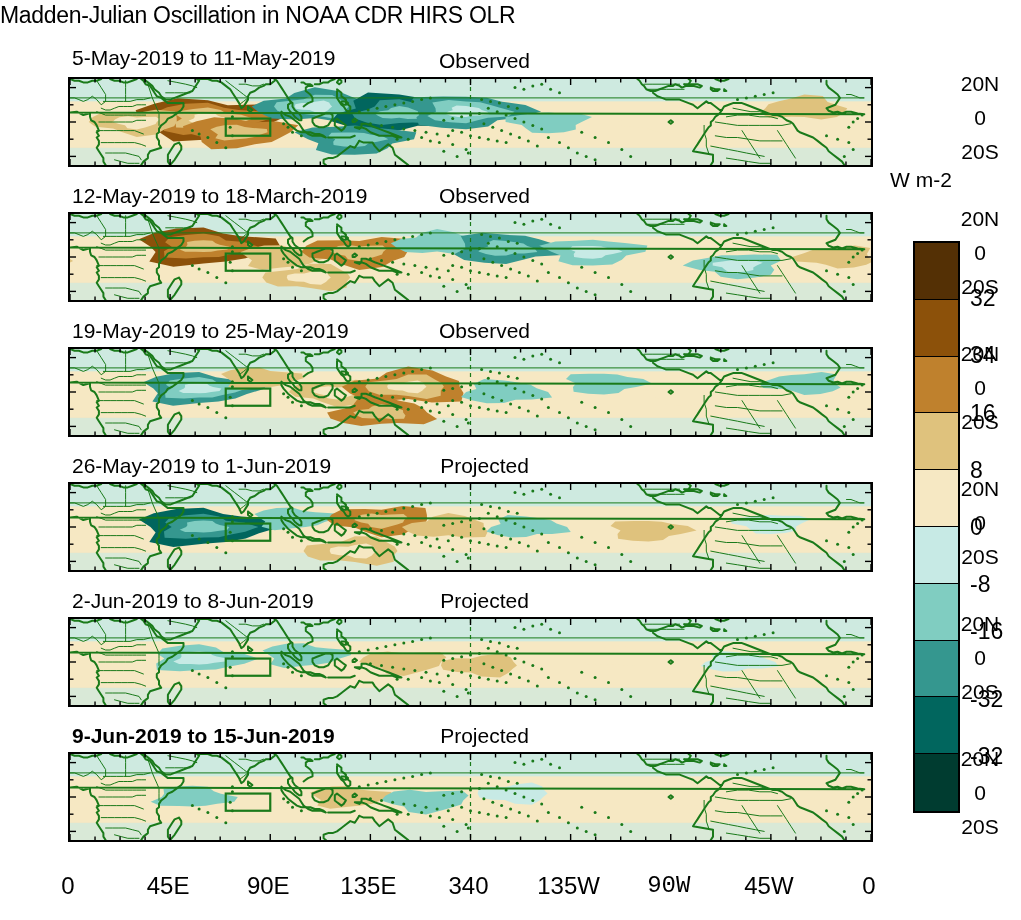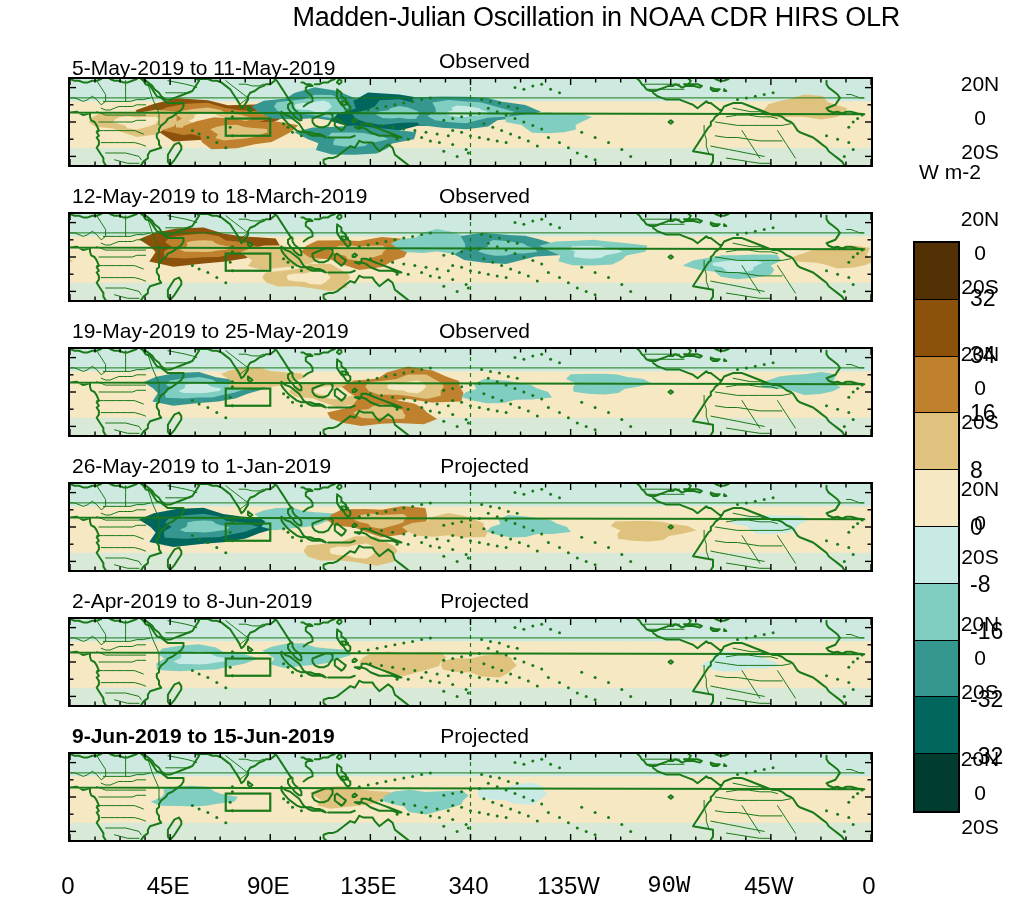--- a/index.html
+++ b/index.html
@@ -1,54 +1,54 @@
 <!DOCTYPE html>
 <html><head>
 <meta charset="utf-8">
 <style>
   html,body{margin:0;padding:0;background:#ffffff;}
   body{width:1021px;height:920px;position:relative;overflow:hidden;
        font-family:"Liberation Sans",sans-serif;color:#000;}
   #fig{position:absolute;left:0;top:0;width:1021px;height:920px;}
 
-  .fig-title{position:absolute;left:0;top:2px;width:900px;text-align:right;
-             font-size:27px;letter-spacing:-0.3px;white-space:nowrap;}
+  .fig-title{position:absolute;left:0;top:2px;width:900px;text-align:left;
+             font-size:23px;letter-spacing:-0.3px;white-space:nowrap;}
 
   .panel{position:absolute;left:68px;width:801px;height:86px;
          border:2px solid #000;box-sizing:content-box;background:#f6e8c3;}
   .panel svg{display:block;width:801px;height:86px;}
 
   .panel-date{position:absolute;left:72px;font-size:21px;white-space:nowrap;}
   .panel-status{position:absolute;left:84px;width:801px;text-align:center;
                 font-size:21px;white-space:nowrap;}
 
   .ylab{position:absolute;right:10px;width:62px;text-align:center;
         font-size:21px;white-space:nowrap;}
 
   .xtick-label{position:absolute;font-size:24px;text-align:center;
                transform:translateX(-50%);white-space:nowrap;}
 
   .cbar{position:absolute;left:913px;top:241px;width:47px;height:572px;
         border:2px solid #000;box-sizing:border-box;}
   .cbar-cell{width:100%;border-bottom:1.5px solid #000;box-sizing:border-box;}
   .cbar-cell:last-child{border-bottom:none;}
-  .cbar-unit{position:absolute;left:890px;top:160px;width:120px;
-             text-align:center;font-size:21px;white-space:nowrap;}
+  .cbar-unit{position:absolute;left:890px;top:168px;width:120px;
+             font-size:21px;white-space:nowrap;}
   .cbar-tick{position:absolute;left:970px;font-size:23px;white-space:nowrap;
              transform:translateY(-50%);}
 </style>
 </head>
 <body>
 
 <div id="fig">
 
   <div class="fig-title">Madden-Julian Oscillation in NOAA CDR HIRS OLR</div>
 
   <div id="panels-host">
-      <div class="panel-date" style="top: 56px;">5-May-2019 to 11-May-2019</div>
+      <div class="panel-date" style="top: 46px;">5-May-2019 to 11-May-2019</div>
       <div class="panel-status" style="top: 49px;">Observed</div>
       <div class="panel" style="top: 77px;">
         <svg viewBox="0 0 801 86" preserveAspectRatio="none">
           <defs>
             <clipPath id="clip0">
               <rect x="0" y="0" width="801" height="86"></rect>
             </clipPath>
           </defs>
           <g clip-path="url(#clip0)">
             <rect x="0" y="0" width="801" height="86" fill="#f6e8c3"></rect>
@@ -869,21 +869,21 @@
             <line y1="60.199999999999996" y2="60.199999999999996" x1="0" x2="3.5" stroke="#000" stroke-width="1.4"></line>
             <line y1="60.199999999999996" y2="60.199999999999996" x1="801" x2="797.5" stroke="#000" stroke-width="1.4"></line>
             <line y1="77.4" y2="77.4" x1="0" x2="6" stroke="#000" stroke-width="1.4"></line>
             <line y1="77.4" y2="77.4" x1="801" x2="795" stroke="#000" stroke-width="1.4"></line>
           </g>
         </svg>
       </div>
       <div class="ylab" style="top: 341.6px;">20N</div>
       <div class="ylab" style="top: 376px;">0</div>
       <div class="ylab" style="top: 410.4px;">20S</div>
-      <div class="panel-date" style="top: 454px;">26-May-2019 to 1-Jan-2019</div>
+      <div class="panel-date" style="top: 454px;">26-May-2019 to 1-Jun-2019</div>
       <div class="panel-status" style="top: 454px;">Projected</div>
       <div class="panel" style="top: 482px;">
         <svg viewBox="0 0 801 86" preserveAspectRatio="none">
           <defs>
             <clipPath id="clip3">
               <rect x="0" y="0" width="801" height="86"></rect>
             </clipPath>
           </defs>
           <g clip-path="url(#clip3)">
             <rect x="0" y="0" width="801" height="86" fill="#f6e8c3"></rect>
@@ -1140,21 +1140,21 @@
             <line y1="60.199999999999996" y2="60.199999999999996" x1="0" x2="3.5" stroke="#000" stroke-width="1.4"></line>
             <line y1="60.199999999999996" y2="60.199999999999996" x1="801" x2="797.5" stroke="#000" stroke-width="1.4"></line>
             <line y1="77.4" y2="77.4" x1="0" x2="6" stroke="#000" stroke-width="1.4"></line>
             <line y1="77.4" y2="77.4" x1="801" x2="795" stroke="#000" stroke-width="1.4"></line>
           </g>
         </svg>
       </div>
       <div class="ylab" style="top: 476.6px;">20N</div>
       <div class="ylab" style="top: 511px;">0</div>
       <div class="ylab" style="top: 545.4px;">20S</div>
-      <div class="panel-date" style="top: 589px;">2-Apr-2019 to 8-Jun-2019</div>
+      <div class="panel-date" style="top: 589px;">2-Jun-2019 to 8-Jun-2019</div>
       <div class="panel-status" style="top: 589px;">Projected</div>
       <div class="panel" style="top: 617px;">
         <svg viewBox="0 0 801 86" preserveAspectRatio="none">
           <defs>
             <clipPath id="clip4">
               <rect x="0" y="0" width="801" height="86"></rect>
             </clipPath>
           </defs>
           <g clip-path="url(#clip4)">
             <rect x="0" y="0" width="801" height="86" fill="#f6e8c3"></rect>

